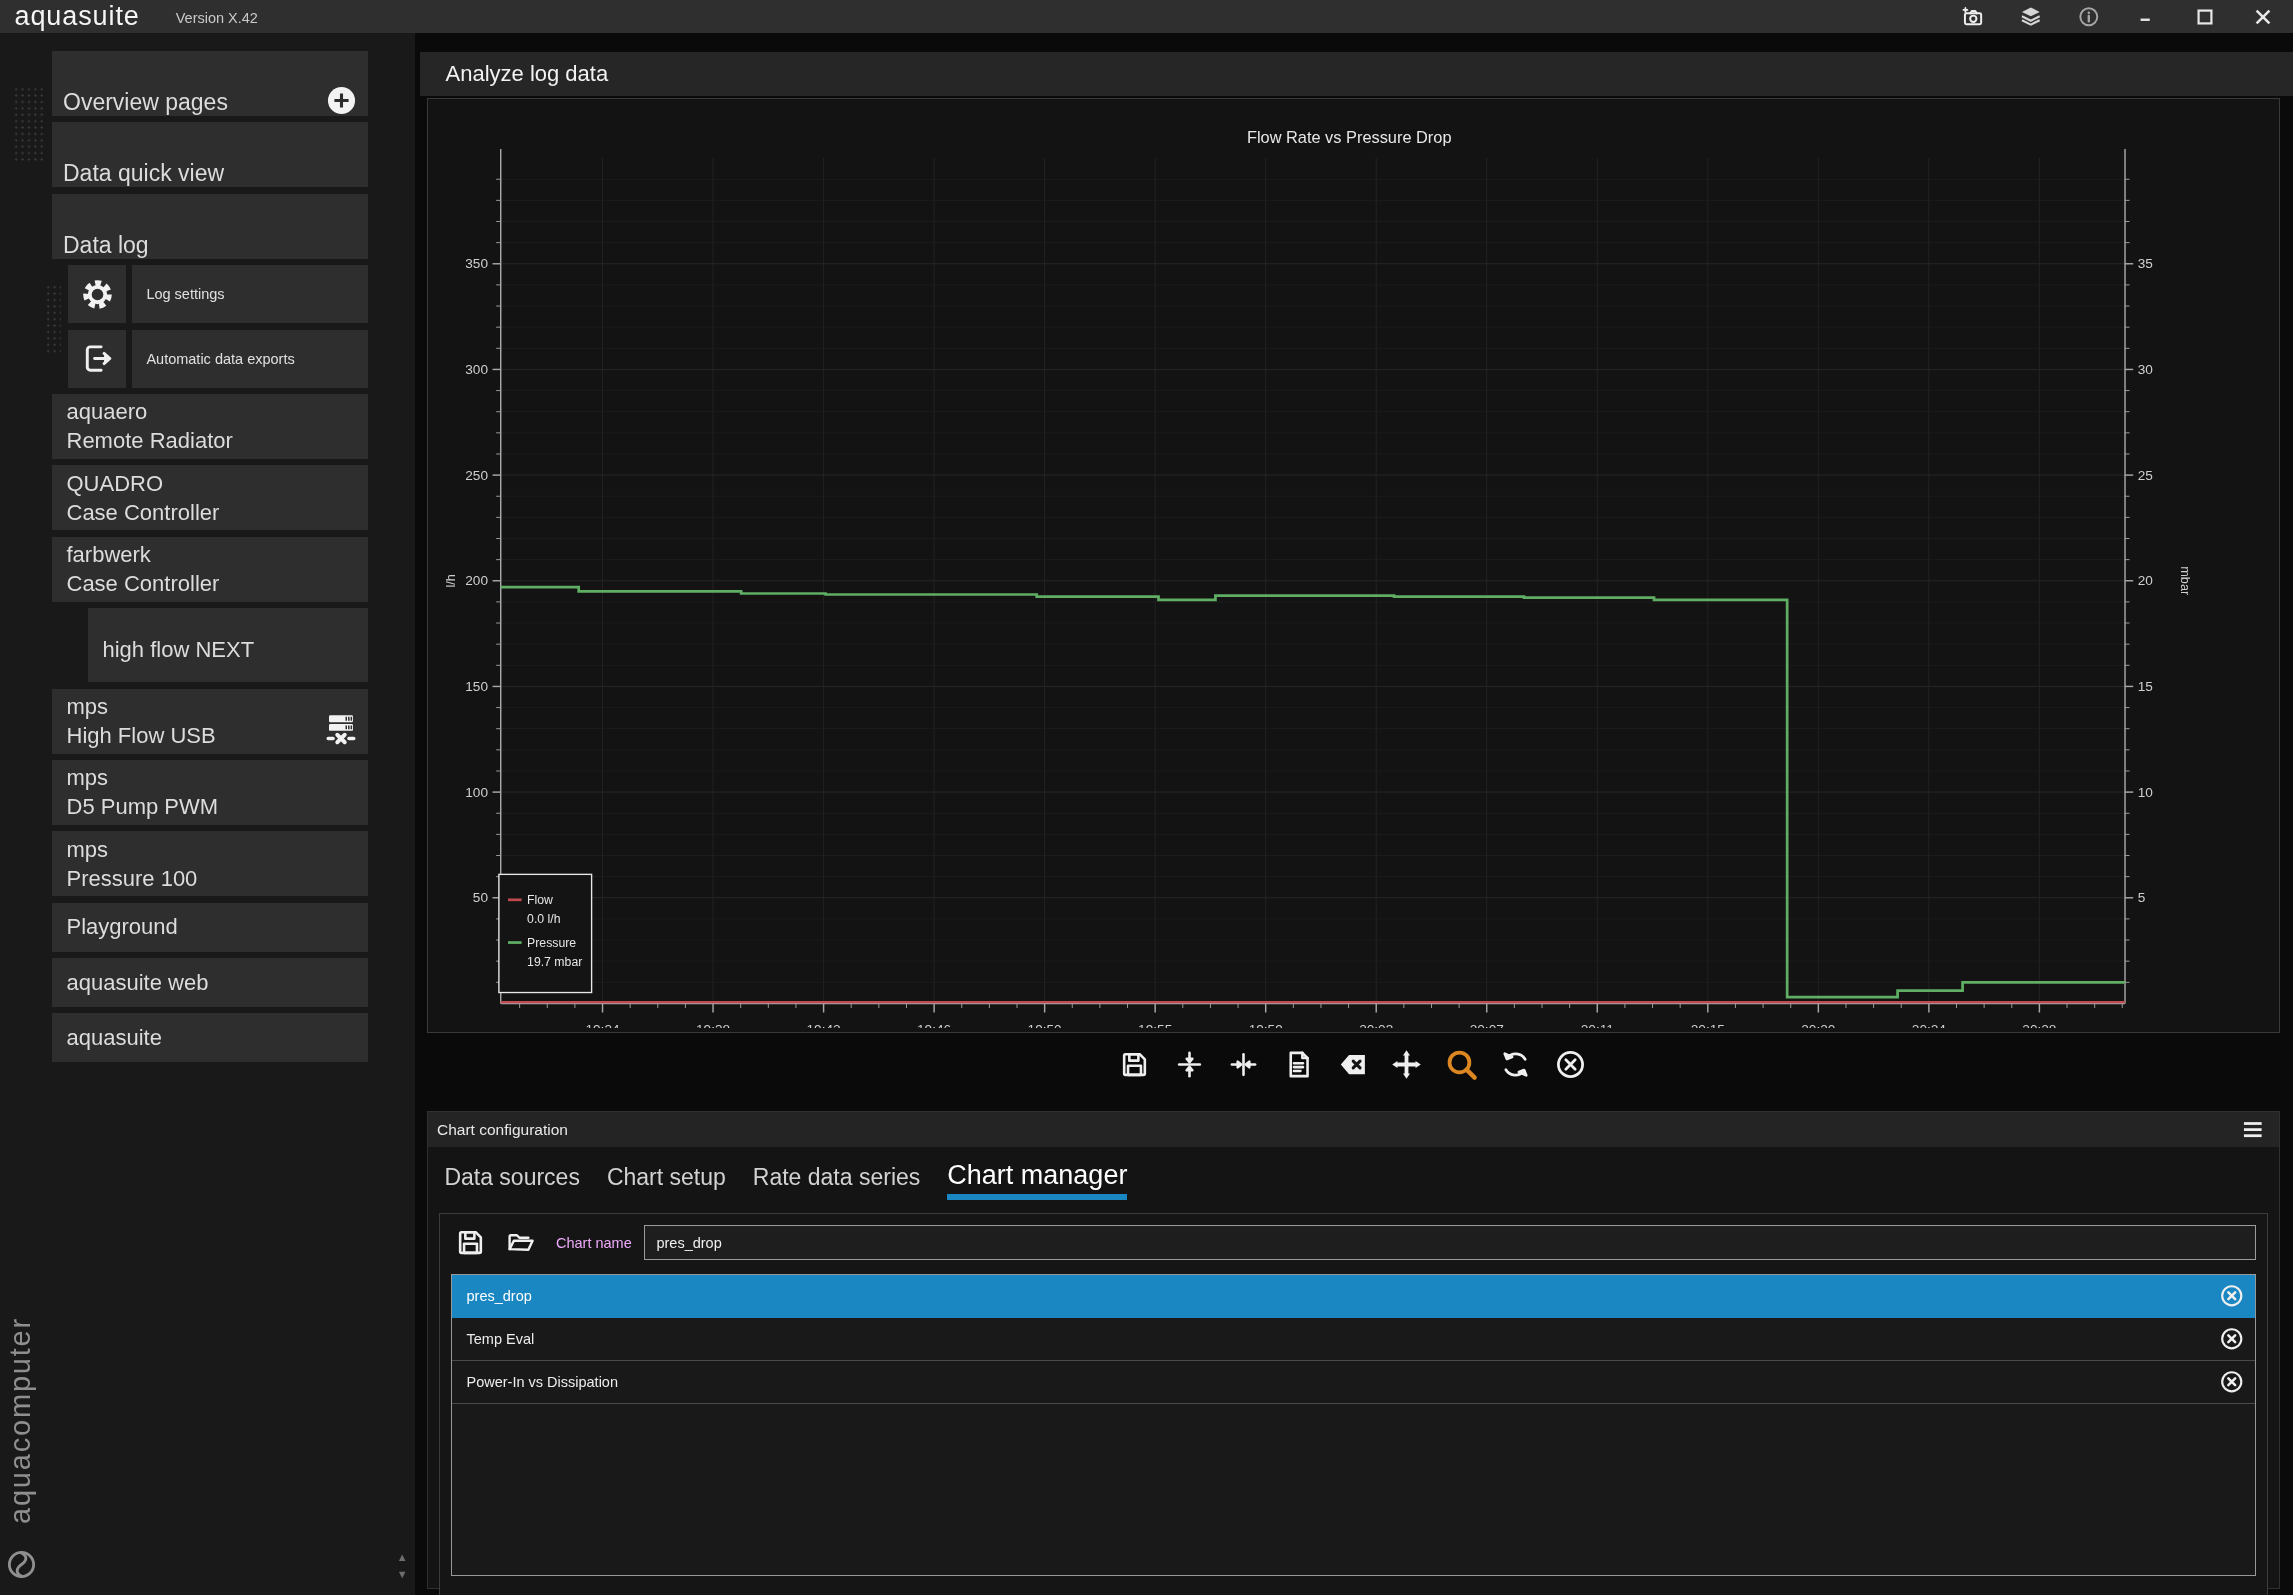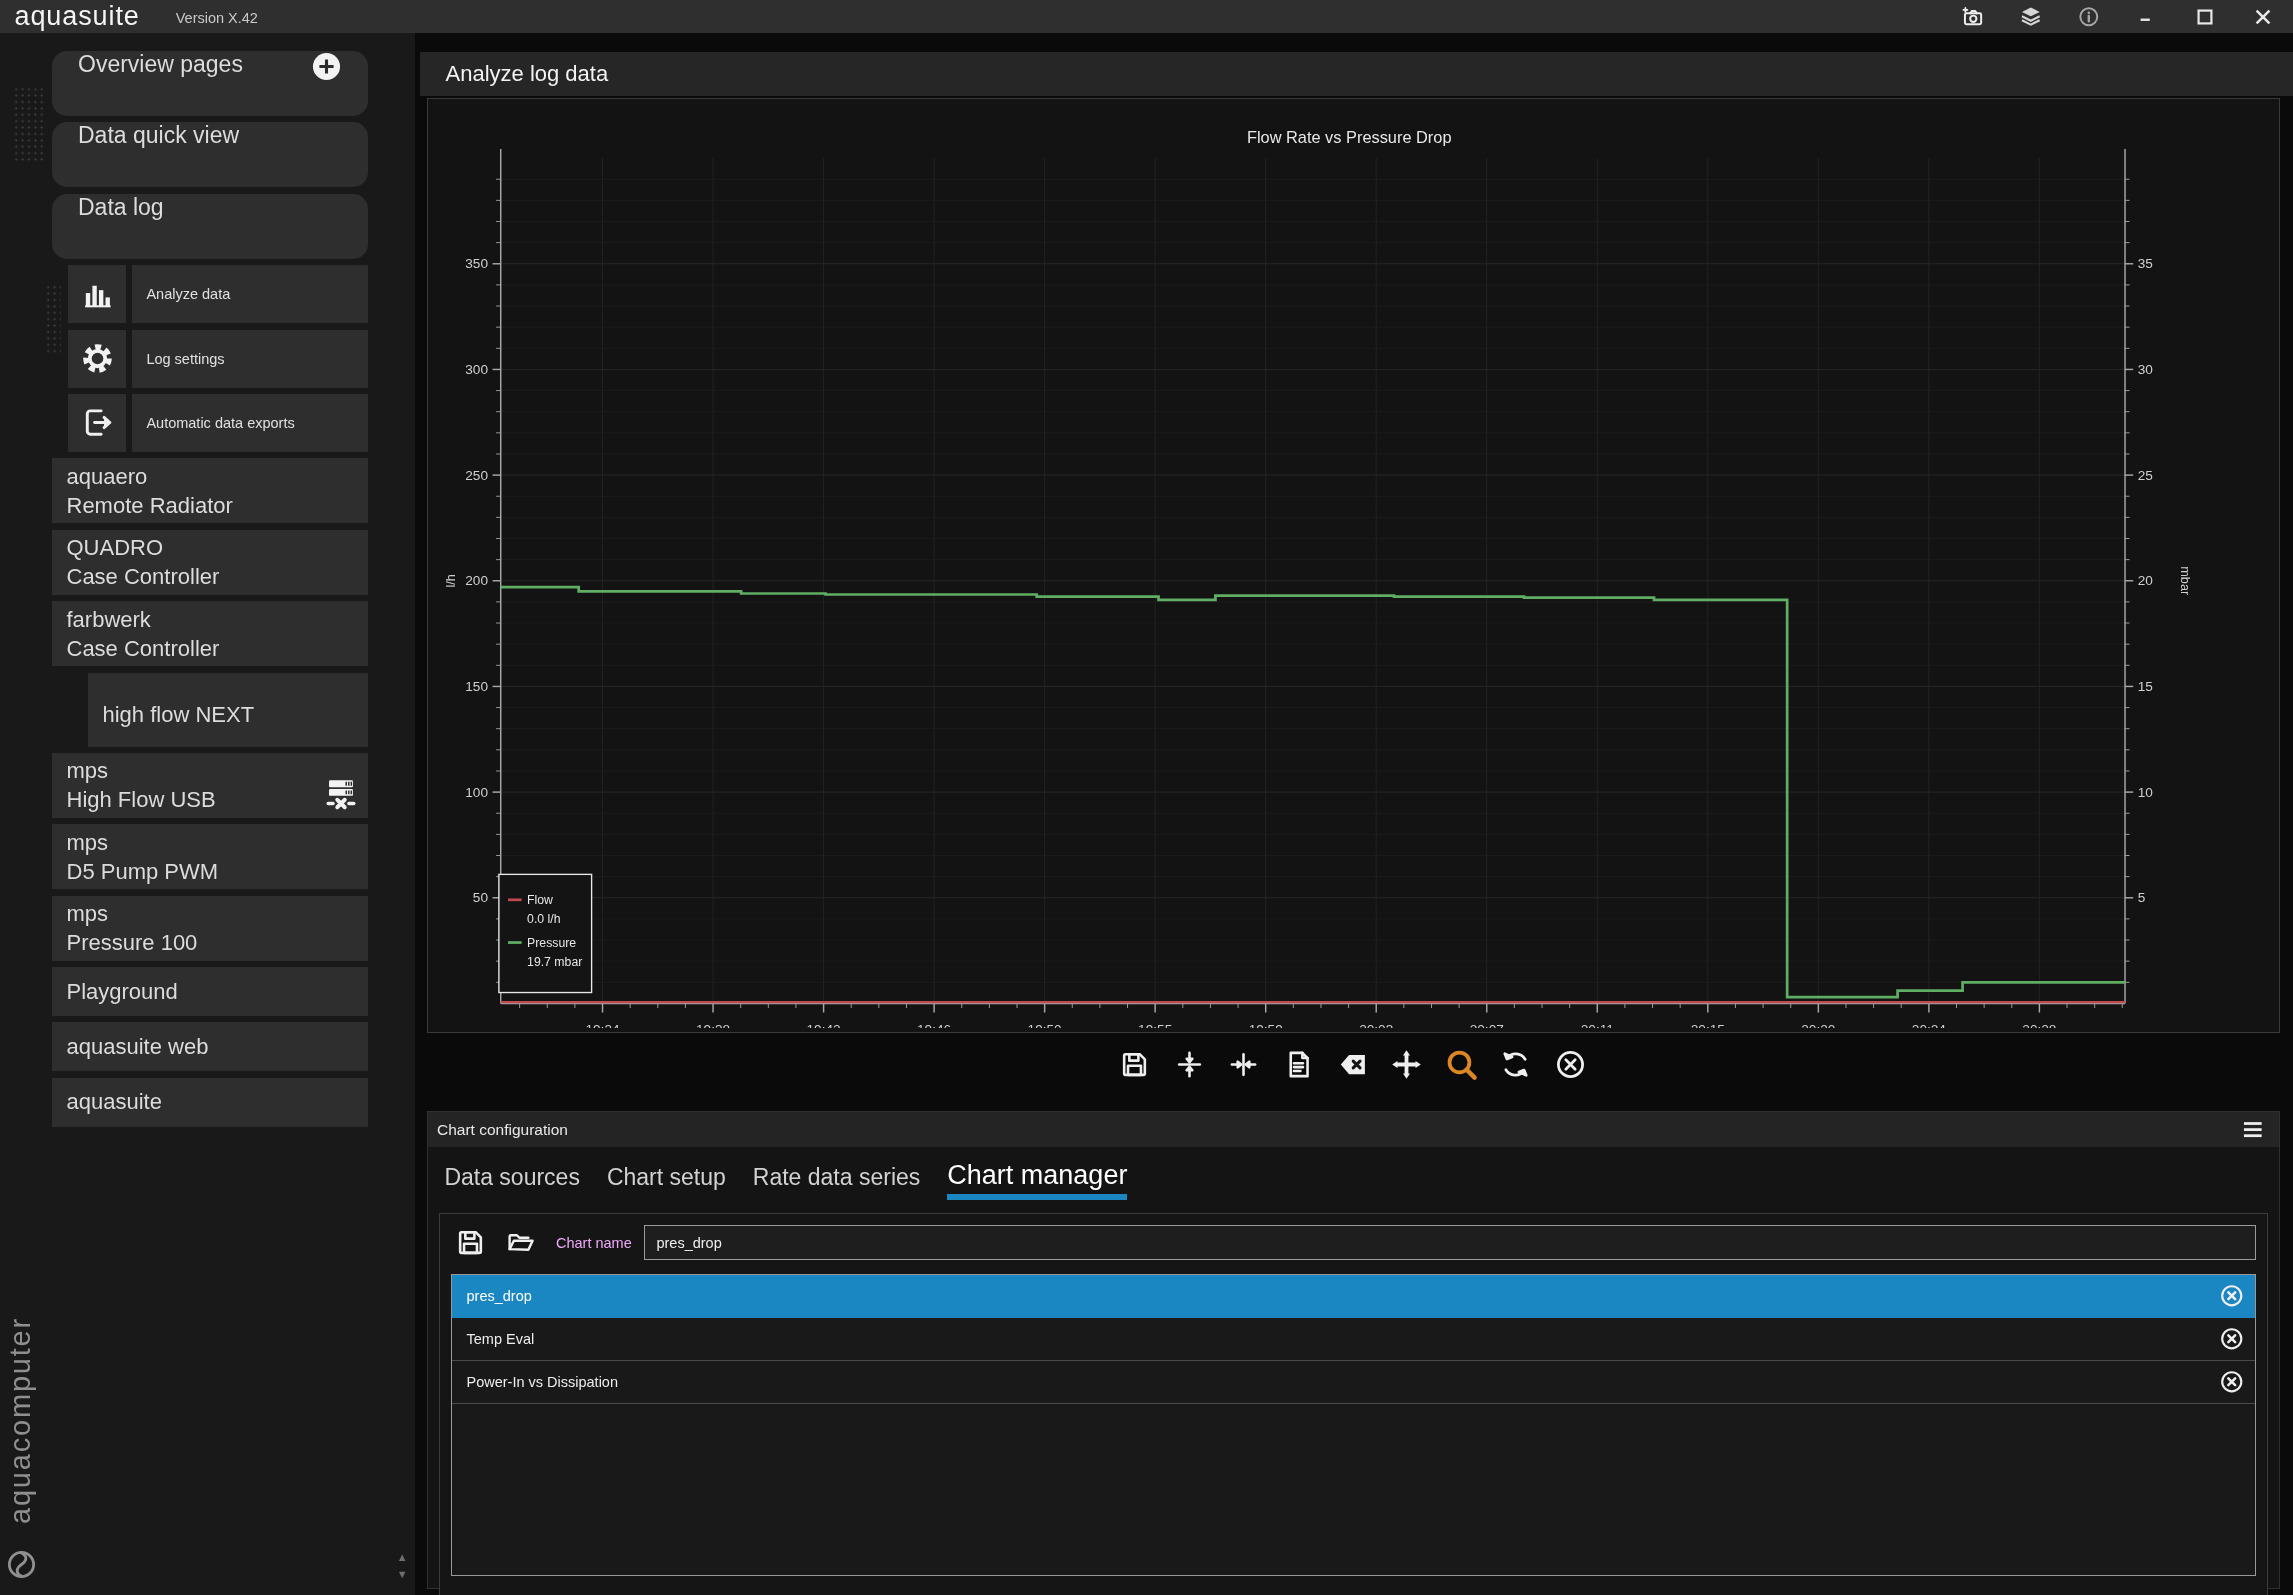--- a/index.html
+++ b/index.html
@@ -11,21 +11,21 @@
             display:flex;align-items:center;}
   #app-logo{font-size:27px;font-weight:400;letter-spacing:0.9px;color:#f5f5f5;margin-left:14.5px;line-height:27px;}
   #app-version{font-size:14.5px;color:#c9c9c9;margin-left:36px;margin-top:3.6px;}
   #win-controls{margin-left:auto;display:flex;align-items:center;gap:31px;padding-right:18px;}
   .winbtn{width:27px;height:27px;display:flex;align-items:center;justify-content:center;cursor:default;}
 
   
   #sidebar{position:absolute;left:0;top:33px;width:415px;height:1563px;background:#191919;}
   #sidebar-items{position:absolute;left:52px;top:18px;width:316px;}
   .sb-item{background:#2e2e2e;margin-bottom:6.4px;position:relative;color:#dcdcdc;}
-  .sb-main{height:65px;display:flex;align-items:flex-start;padding:0 26px;font-size:23px;justify-content:space-between;border-radius:15px;}
+  .sb-main{height:65px;display:flex;align-items:flex-end;padding:0 11px;font-size:23px;justify-content:space-between;}
   .sb-device{height:65px;display:flex;flex-direction:column;justify-content:center;padding:0 14.5px;font-size:22px;line-height:29px;}
   .sb-simple{height:49px;display:flex;align-items:center;padding:0 14.5px;font-size:22px;}
   .sb-subrow{display:flex;gap:5.5px;margin-bottom:6.4px;margin-left:16.4px;}
   .sb-subicon{width:58px;height:58px;background:#2e2e2e;display:flex;align-items:center;justify-content:center;flex:none;}
   .sb-sublabel{background:#2e2e2e;flex:1;display:flex;align-items:center;padding-left:14.5px;font-size:14.5px;color:#e0e0e0;}
   .sb-devicon{position:absolute;right:9px;bottom:7.3px;}
   .dots{background-image:radial-gradient(circle,#454545 1.1px,transparent 1.3px);background-size:6.4px 6.4px;}
   #deco1{position:absolute;left:12.7px;top:53px;width:33px;height:78px;opacity:.7;}
   #deco2{position:absolute;left:45px;top:251px;width:16.4px;height:71px;opacity:.7;}
   #brand-vertical{position:absolute;left:3.6px;top:946px;height:545px;writing-mode:vertical-rl;
@@ -130,32 +130,20 @@
               <circle cx="12" cy="12" r="10.5" fill="#f2f2f2"></circle>
               <path d="M12 6.5v11M6.5 12h11" stroke="#2b2b2b" stroke-width="2.4"></path>
             </svg>
           </span>
         </div>
         <div class="sb-item sb-main">
           <span>Data quick view</span>
         </div>
         <div class="sb-item sb-main">
           <span>Data log</span>
-        </div>
-        <div class="sb-subrow">
-          <div class="sb-subicon">
-            <svg width="35" height="35" viewBox="0 0 24 24" fill="#f2f2f2">
-              <rect x="4" y="11" width="3" height="9"></rect>
-              <rect x="8.5" y="6" width="3" height="14"></rect>
-              <rect x="13" y="9" width="3" height="11"></rect>
-              <rect x="17.5" y="14" width="3" height="6"></rect>
-              <rect x="3.5" y="19.4" width="17.5" height="1.4"></rect>
-            </svg>
-          </div>
-          <div class="sb-sublabel">Analyze data</div>
         </div>
         <div class="sb-subrow">
           <div class="sb-subicon">
             <svg width="35" height="35" viewBox="0 0 24 24" fill="none">
               <circle cx="12" cy="12" r="7.6" stroke="#f2f2f2" stroke-width="4.4" stroke-dasharray="3.9 2.9"></circle>
               <circle cx="12" cy="12" r="5.3" stroke="#f2f2f2" stroke-width="2.6"></circle>
             </svg>
           </div>
           <div class="sb-sublabel">Log settings</div>
         </div>

